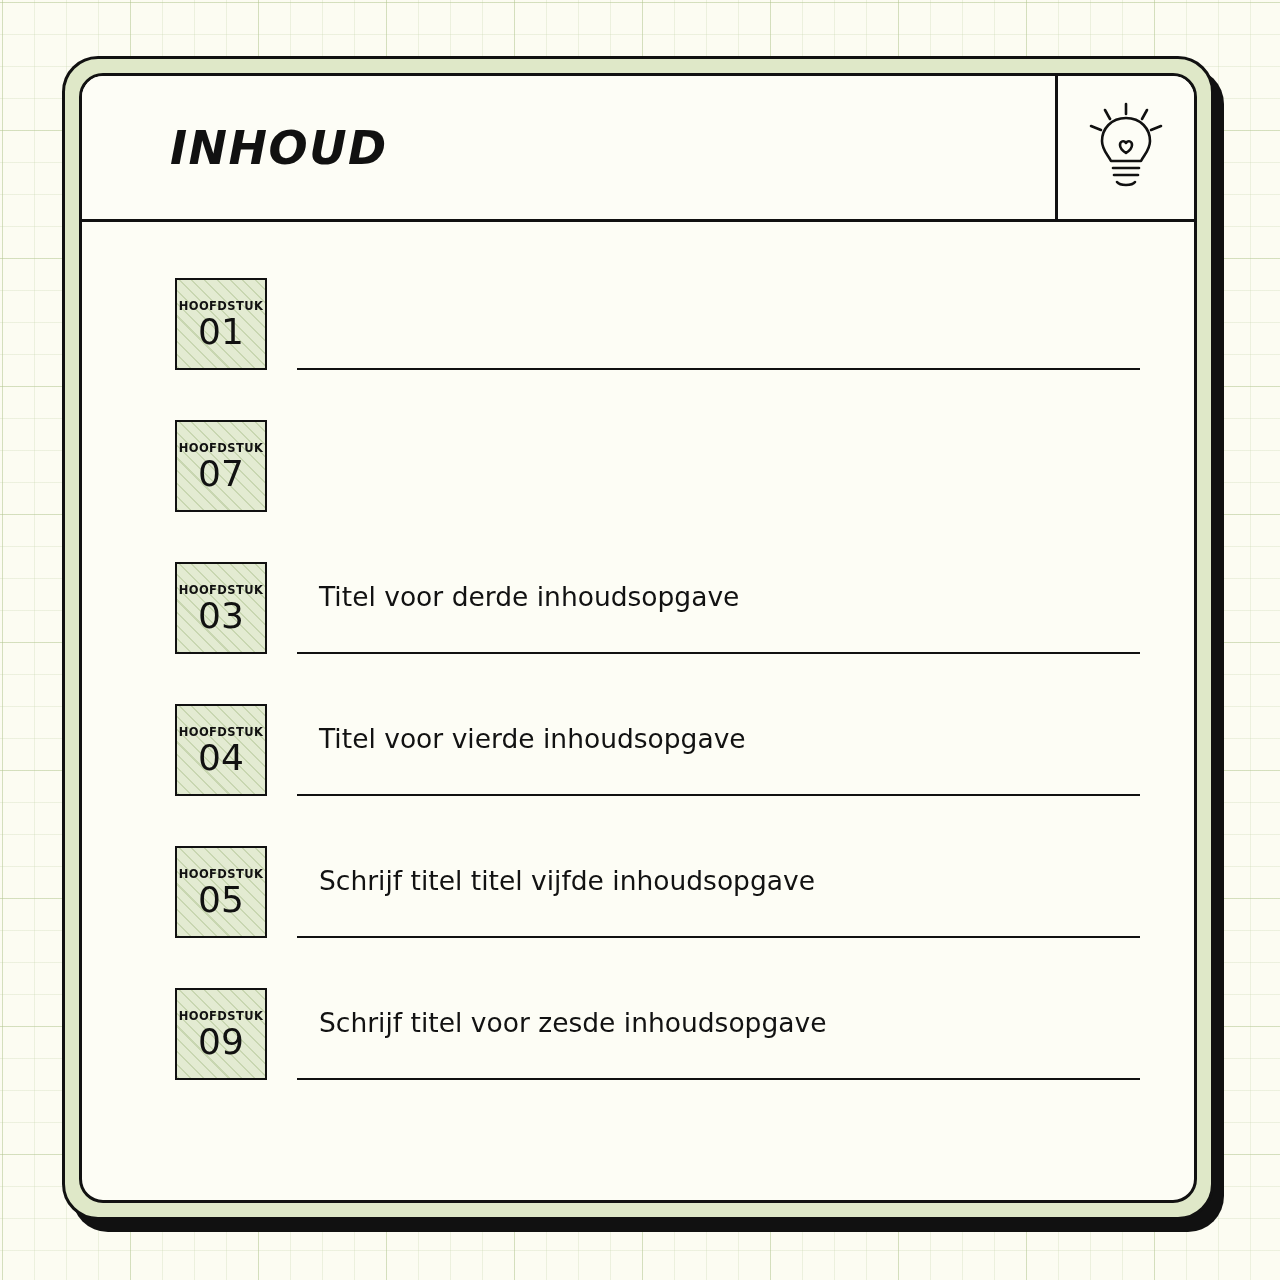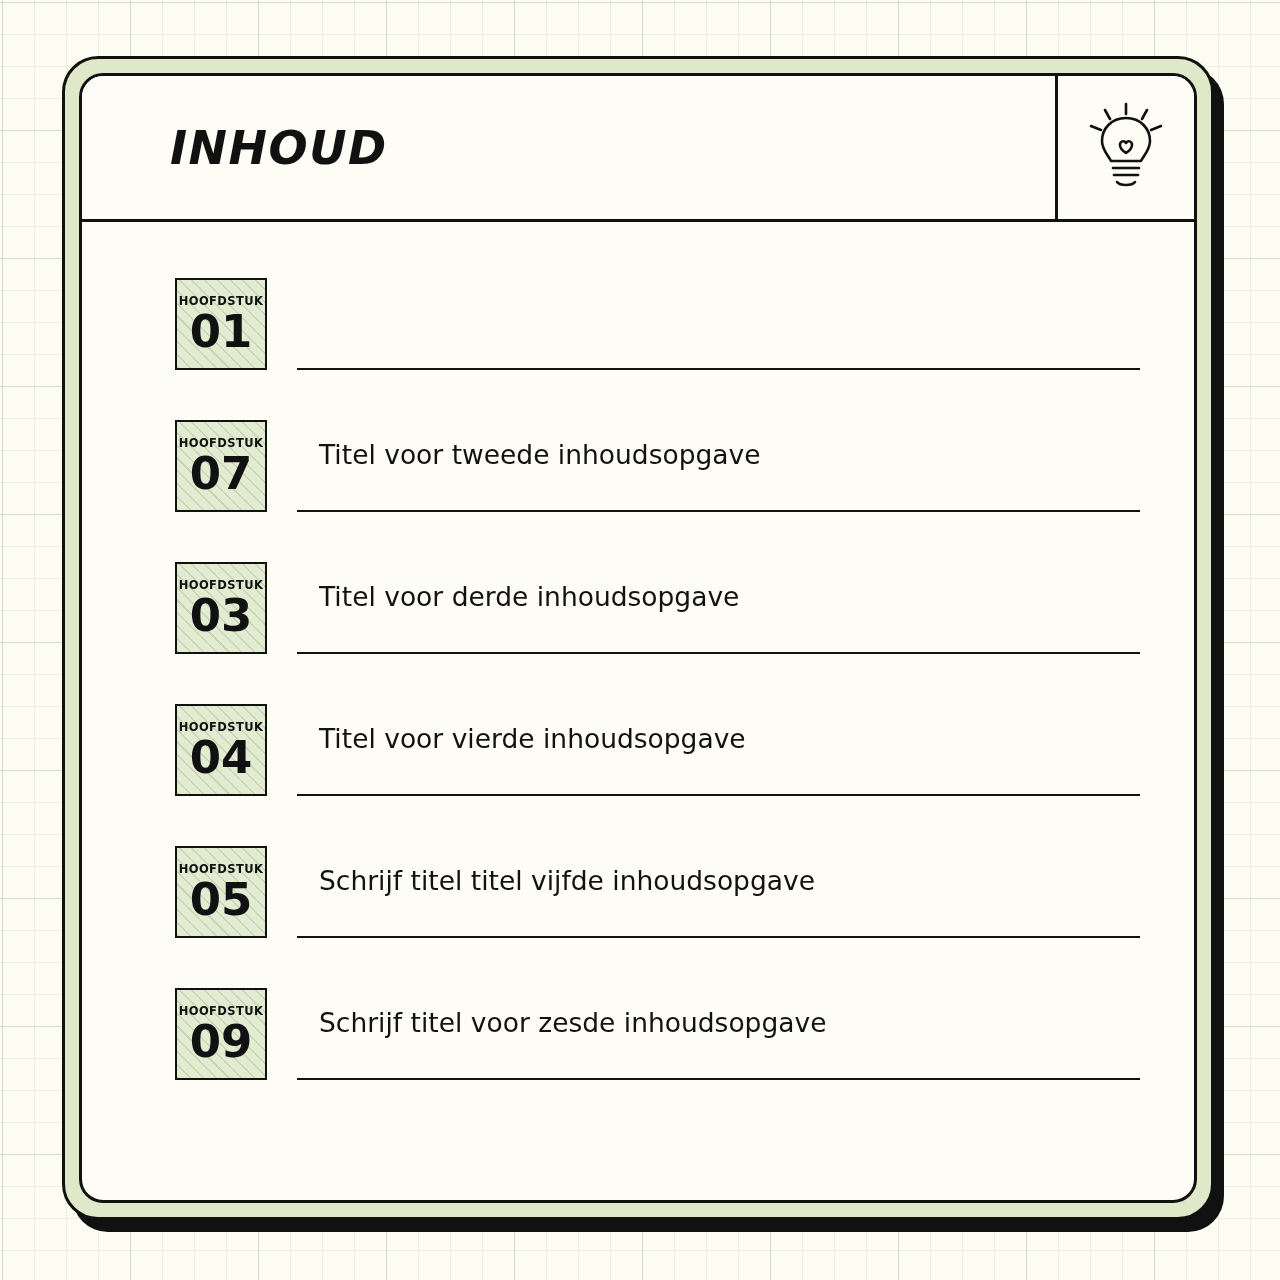--- a/index.html
+++ b/index.html
@@ -128,22 +128,22 @@
     justify-content: center;
   }
   .chapter-kicker {
     font-size: 11.5px;
     font-weight: 700;
     letter-spacing: 0.4px;
     color: #111111;
     margin-bottom: 1px;
   }
   .chapter-number {
-    font-size: 45px;
-    font-weight: 700;
+    font-size: 36px;
+    font-weight: 400;
     line-height: 1;
     color: #111111;
   }
   .toc-text-wrap {
     flex: 1 1 auto;
     margin-left: 30px;
     height: 92px;
     display: flex;
     flex-direction: column;
     justify-content: center;
@@ -209,24 +209,20 @@
         <div class="toc-text-wrap">
           <div class="toc-rule"></div>
         </div>
       </div>
 
       <div class="toc-row">
         <div class="chapter-badge">
           <div class="chapter-kicker">HOOFDSTUK</div>
           <div class="chapter-number">07</div>
         </div>
-        <div class="toc-text-wrap">
-          <div class="toc-title">Titel voor tweede inhoudsopgave</div>
-          <div class="toc-rule"></div>
-        </div>
       </div>
 
       <div class="toc-row">
         <div class="chapter-badge">
           <div class="chapter-kicker">HOOFDSTUK</div>
           <div class="chapter-number">03</div>
         </div>
         <div class="toc-text-wrap">
           <div class="toc-title">Titel voor derde inhoudsopgave</div>
           <div class="toc-rule"></div>

